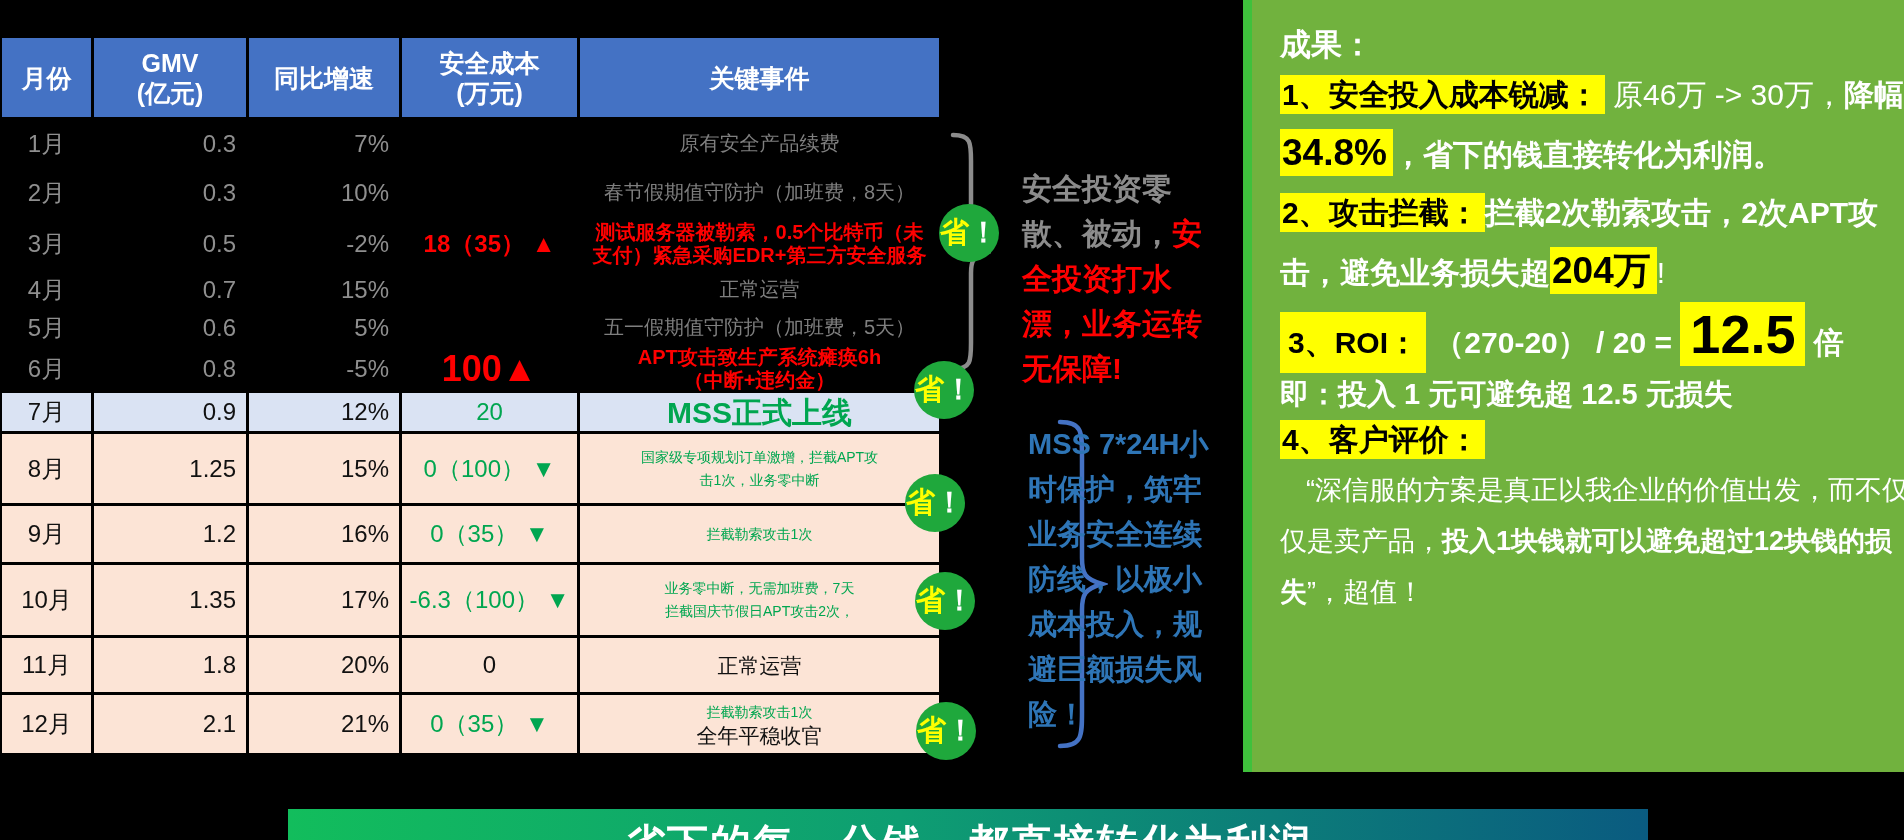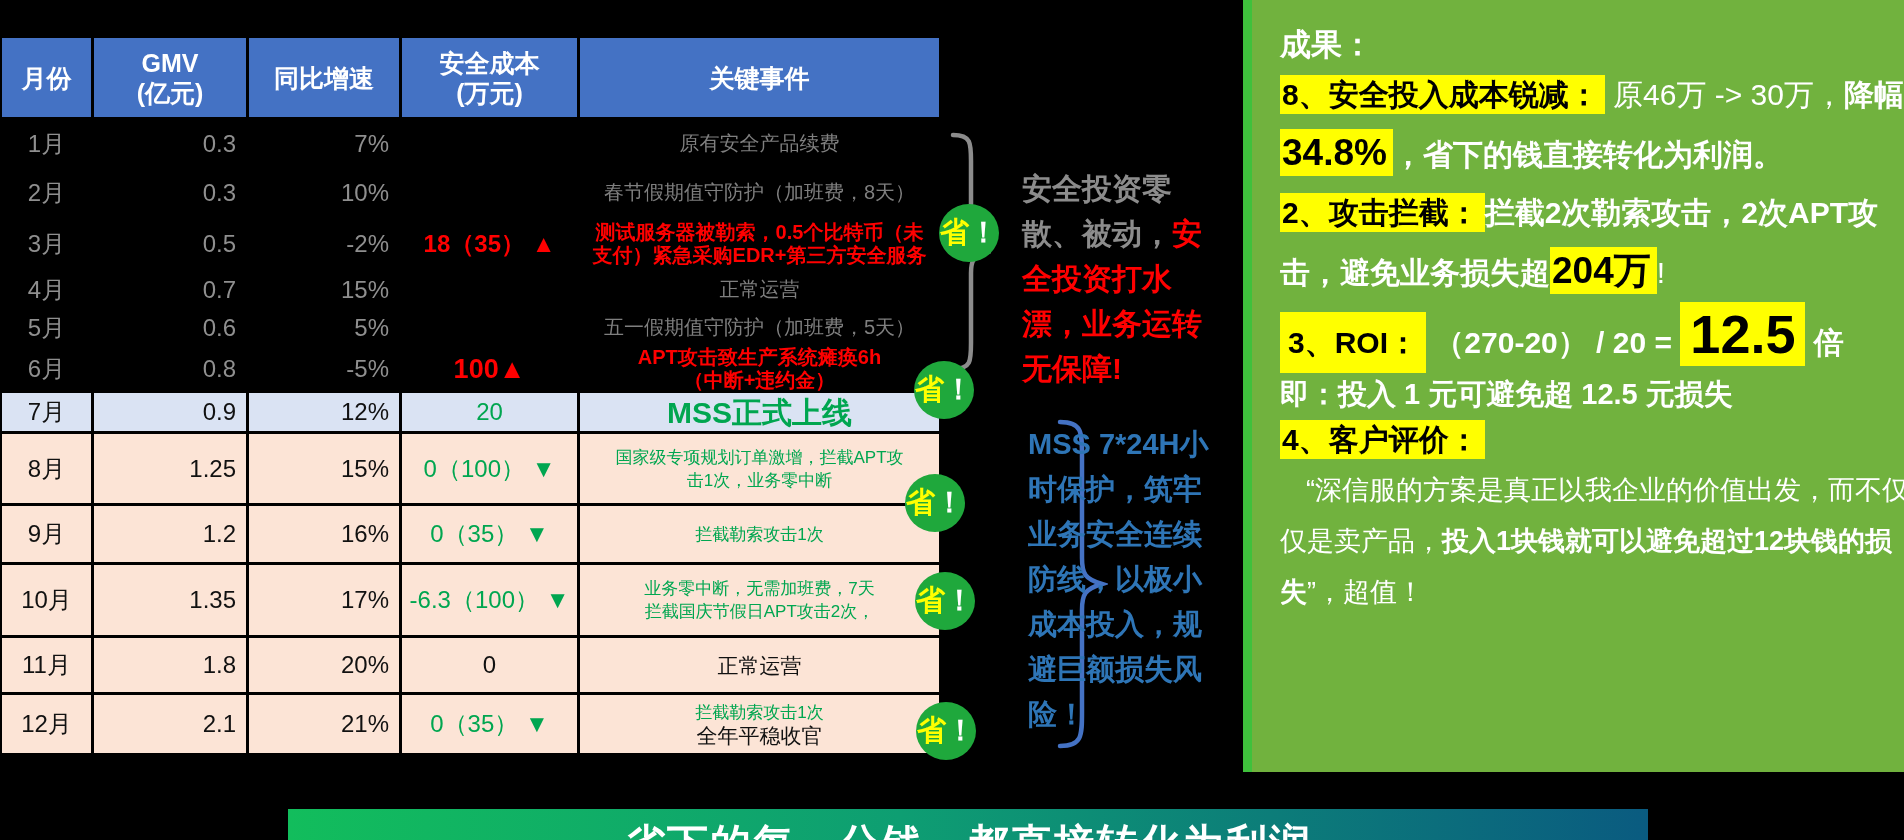--- a/index.html
+++ b/index.html
@@ -13,26 +13,26 @@
        gap:3px;}
   .th{background:#4472C4;color:#fff;font-size:25px;font-weight:600;display:flex;
       align-items:center;justify-content:center;text-align:center;white-space:pre-line;line-height:30px;}
   .td{display:flex;align-items:center;justify-content:center;font-size:24px;}
   .td.num{justify-content:flex-end;padding-right:10px;}
   .td.ev{flex-direction:column;line-height:23px;font-size:20px;text-align:right;}
   .r-dark{background:#000;color:#8f8f8f;}
   .r-blue{background:#DAE3F3;color:#111;}
   .r-peach{background:#FCE4D6;color:#111;}
   .c-red{color:#FF0000;font-weight:700;}
-  .c-big{font-size:27px;font-weight:800;}
+  .c-big{font-size:36px;font-weight:800;}
   .c-green{color:#00A650;}
   .c-black{color:#111;}
   .ev-gray{color:#7f7f7f;}
   .ev-red{color:#FF0000;font-weight:700;}
-  .ev-green{color:#00A650;font-size:17px;}
+  .ev-green{color:#00A650;font-size:14px;}
   .ev-black{color:#111;font-size:21px;}
   .ev-mss{color:#00A650;font-weight:700;font-size:30px;}
 
   
   .brace{position:absolute;}
 
   
   .badge{position:absolute;width:60px;height:58px;border-radius:50%;background:#1FA83C;
          display:flex;align-items:center;justify-content:center;font-size:29px;font-weight:700;z-index:5;}
   .badge .sheng{color:#FFFF00;}
@@ -201,21 +201,21 @@
   <div class="badge" style="left:916px;top:702px;">
       <span class="sheng">省</span>
       <span class="mark">！</span>
     </div>
 
   <div class="red-note"><span class="gray">安全投资零散、被动，</span><span class="red">安全投资打水漂，业务运转无保障!</span></div>
   <div class="blue-note"><span>MSS 7*24H小时保护，筑牢业务安全连续防线，</span><span class="strong">以极小成本投入，规避巨额损失风险！</span></div>
 
   <div class="panel">
     <p class="p-title"><span class="wb">成果：</span></p>
-    <p class="p-item"><span class="hl">8、安全投入成本锐减：</span><span class="w"> 原46万 -&gt; 30万，</span><span class="wb">降幅 </span><span class="hl hl-mid">34.8%</span><span class="wb">，省下的钱直接转化为利润。</span></p>
+    <p class="p-item"><span class="hl">1、安全投入成本锐减：</span><span class="w"> 原46万 -&gt; 30万，</span><span class="wb">降幅 </span><span class="hl hl-mid">34.8%</span><span class="wb">，省下的钱直接转化为利润。</span></p>
     <p class="p-item"><span class="hl">2、攻击拦截：</span><span class="wb">拦截2次勒索攻击，2次APT攻击，避免业务损失超</span><span class="hl hl-mid">204万</span><span class="w">!</span></p>
     <p class="p-roi"><span class="hl hl-roi">3、ROI：</span><span class="wb">  （270-20） / 20 = </span><span class="hl hl-huge">12.5</span><span class="wb"> 倍</span></p>
     <p class="p-note"><span class="wb">即：投入 1 元可避免超 12.5 元损失</span></p>
     <p class="p-head"><span class="hl">4、客户评价：</span></p>
     <p class="p-quote"><span class="w">“深信服的方案是真正以我企业的价值出发，而不仅仅是卖产品，</span><span class="wb">投入1块钱就可以避免超过12块钱的损失</span><span class="w">”，超值！</span></p>
   </div>
 
   <div class="banner">
     <span>省下的每一分钱，都直接转化为利润</span>
   </div>

